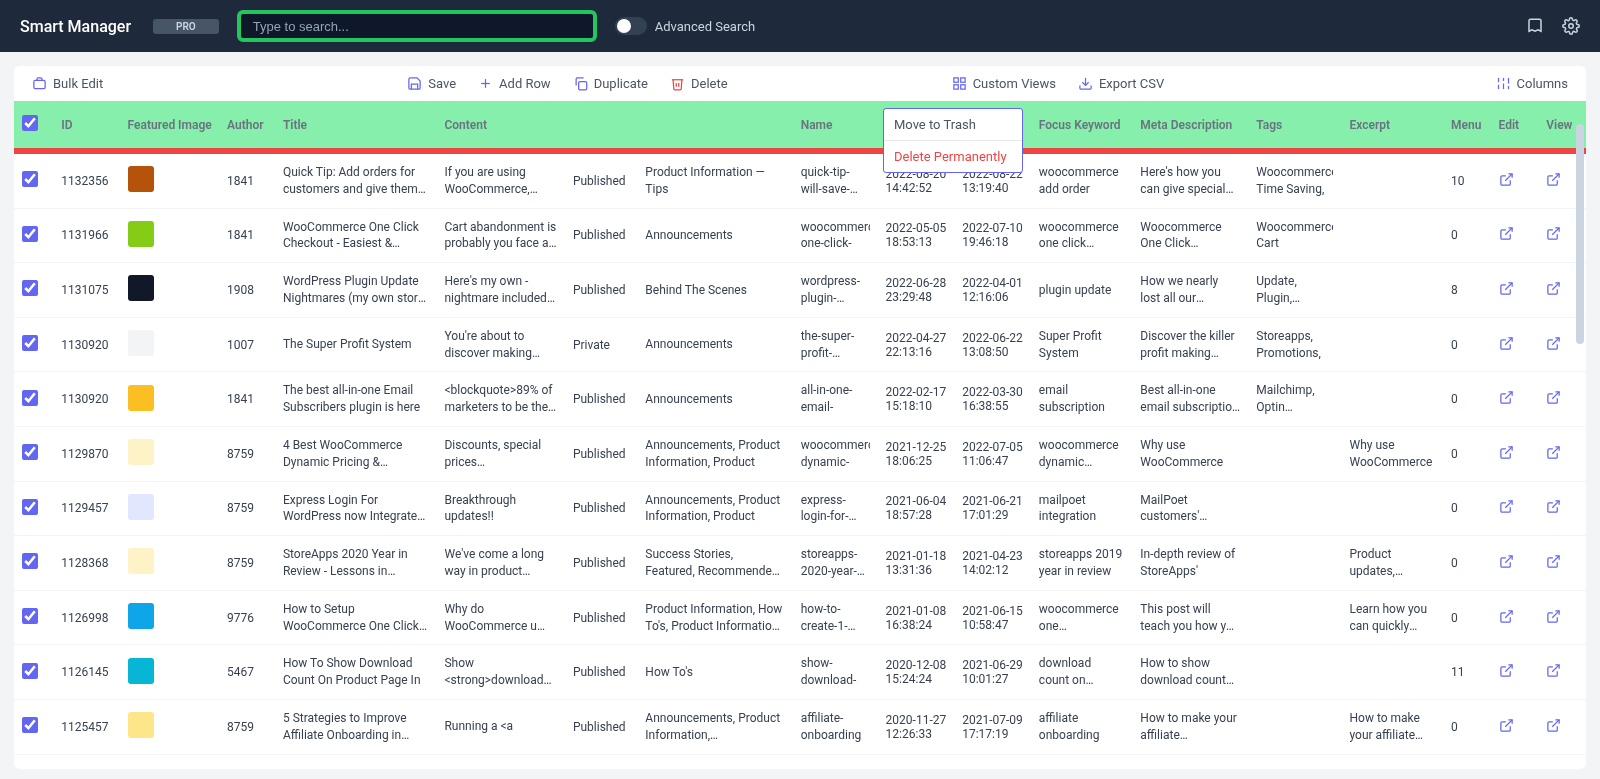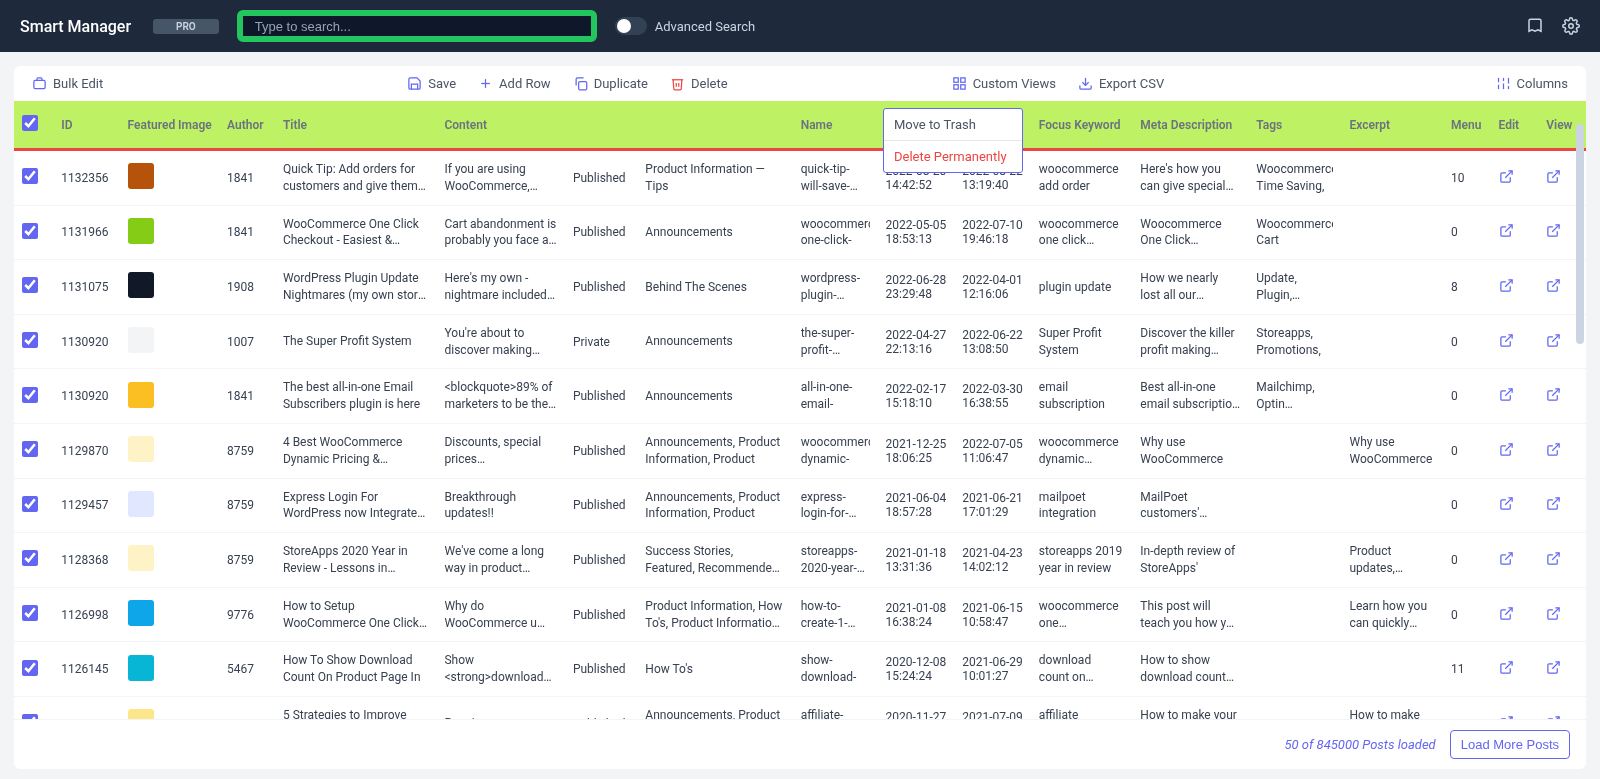--- a/index.html
+++ b/index.html
@@ -3,41 +3,41 @@
 <meta charset="utf-8">
 <style>
 *{box-sizing:border-box;margin:0;padding:0}
 body{font-family:-apple-system,BlinkMacSystemFont,"Segoe UI",Roboto,sans-serif;font-size:13px;color:#374151;background:#f3f4f6;width:1600px;height:779px;overflow:hidden}
 .topbar{background:#1e293b;height:52px;display:flex;align-items:center;padding:0 20px;gap:18px}
 .brand{color:#fff;font-size:16px;font-weight:500;display:flex;align-items:center;gap:22px}
 .pro-badge{background:#475569;color:#cbd5e1;font-size:10px;font-weight:600;padding:2px 23px;border-radius:3px}
 .post-select{background:#fff;border-radius:6px;height:32px;width:160px;display:flex;align-items:center;padding:0 12px;justify-content:space-between;color:#374151;font-size:13px}
 .chev{width:0;height:0;border-left:5px solid transparent;border-right:5px solid transparent;border-top:5px solid #9ca3af}
 .search-wrap{position:relative}
-.search-input{background:#0f172a;border:6px solid #22c55e;border-radius:6px;height:32px;width:360px;padding:0 12px;color:#cbd5e1;font-size:13px}
+.search-input{background:#0f172a;border:4px solid #22c55e;border-radius:6px;height:32px;width:360px;padding:0 12px;color:#cbd5e1;font-size:13px}
 .search-input::placeholder{color:#94a3b8}
 .adv-search{display:flex;align-items:center;gap:8px;color:#cbd5e1;font-size:13px}
 .toggle{width:32px;height:18px;background:#334155;border-radius:9px;position:relative}
 .toggle::after{content:'';position:absolute;width:14px;height:14px;background:#fff;border-radius:50%;top:2px;left:2px}
 .spacer{flex:1}
 .topicon{width:18px;height:18px;color:#cbd5e1}
 .panel{margin:14px;background:#fff;border-radius:6px;height:703px;display:flex;flex-direction:column;position:relative}
 .toolbar{display:flex;align-items:center;padding:10px 18px;gap:22px;font-size:13px;color:#4b5563}
 .tb-item{display:flex;gap:6px;cursor:pointer}
 .tb-icon{width:15px;height:15px}
 .tb-gap{width:260px}
 .tb-gap2{width:180px}
 .purple{color:#6366f1}
 .red{color:#ef4444}
 .dd-menu{position:absolute;top:32px;left:213px;background:#fff;border:1px solid #6366f1;border-radius:3px;width:140px;z-index:10;font-size:13px}
 .dd-item{padding:8px 10px;border-bottom:1px solid #e5e7eb}
 .dd-item:last-child{border-bottom:none;color:#ef4444}
 .grid-wrap{flex:1;overflow:auto;position:relative}
 .grid{width:100%;border-collapse:collapse;table-layout:fixed}
-.grid th{background:#bef264;color:#6b7280;font-weight:600;font-size:12px;text-align:left;padding:14px 8px;border-bottom:3px solid #ef4444;white-space:nowrap}
+.grid th{background:#86efac;color:#6b7280;font-weight:600;font-size:12px;text-align:left;padding:14px 8px;border-bottom:6px solid #ef4444;white-space:nowrap}
 .grid td{padding:10px 8px;border-bottom:1px solid #f3f4f6;font-size:12px;vertical-align:middle;overflow:hidden;white-space:normal}
 .cell-2line{display:-webkit-box;-webkit-line-clamp:2;-webkit-box-orient:vertical;overflow:hidden;line-height:1.4}
 .chk{width:16px;height:16px;accent-color:#6366f1}
 .thumb{width:26px;height:26px;border-radius:3px;display:inline-block}
 .linkicon{width:15px;height:15px;color:#6366f1}
 .panel-footer{display:flex;align-items:center;justify-content:flex-end;padding:10px 16px;gap:14px;border-top:1px solid #f3f4f6}
 .footer-text{color:#6366f1;font-style:italic;font-size:13px}
 .load-btn{border:1px solid #6366f1;color:#6366f1;background:#fff;padding:6px 10px;border-radius:4px;font-size:13px;cursor:pointer}
 .scrolltrack{position:absolute;right:0;top:52px;bottom:48px;width:12px}
 .scrollthumb{background:#cbd5e1;width:8px;border-radius:4px;position:absolute;top:6px;height:220px;right:2px}
@@ -668,21 +668,17 @@
             <td><svg class="linkicon" viewBox="0 0 24 24" fill="none" stroke="currentColor" stroke-width="2">
                 <path d="M18 13v6a2 2 0 01-2 2H5a2 2 0 01-2-2V8a2 2 0 012-2h6"></path>
                 <polyline points="15 3 21 3 21 9"></polyline>
                 <line x1="10" y1="14" x2="21" y2="3"></line>
               </svg></td>
           </tr>
         </tbody>
     </table>
   </div>
 
-  <div class="panel-footer">
-    <span class="footer-text">50 of 845000 Posts loaded</span>
-    <button class="load-btn">Load More Posts</button>
-  </div>
 
   <div class="scrolltrack">
     <div class="scrollthumb"></div>
   </div>
 </div>
 
 </body></html>

